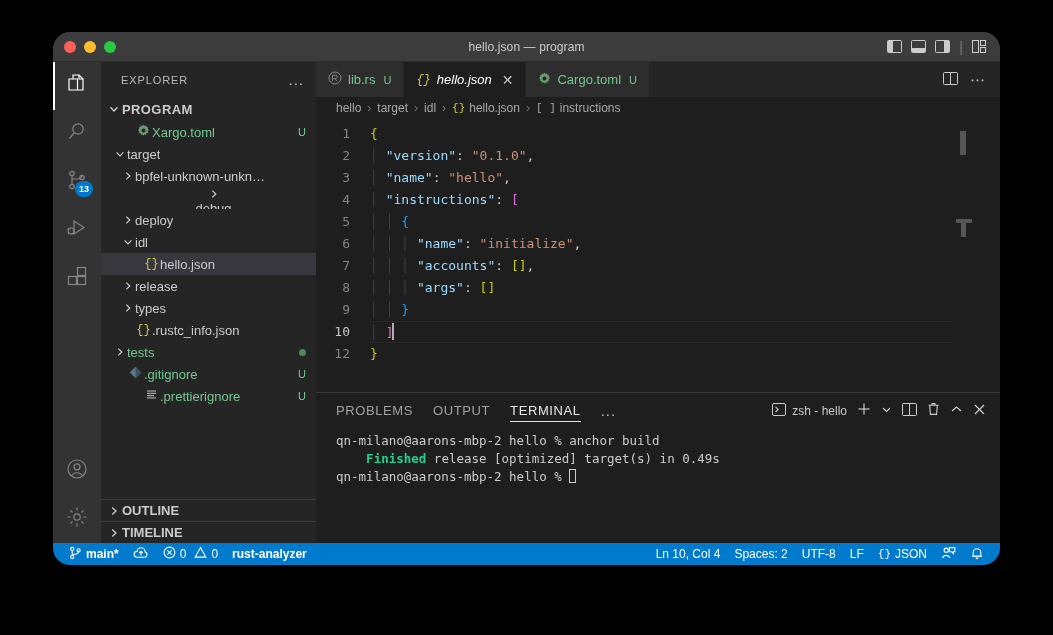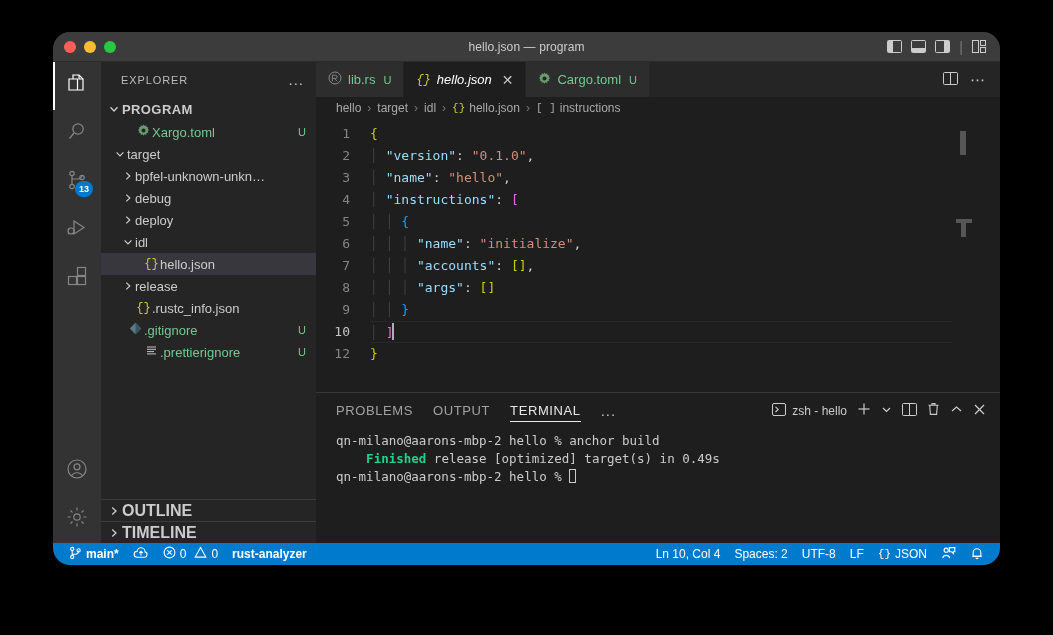--- a/index.html
+++ b/index.html
@@ -108,21 +108,21 @@
   .row .chev { width: 14px; flex: 0 0 14px; display:flex; align-items:center; justify-content:center; color:#cccccc; }
   .row .ficon { width: 17px; flex: 0 0 17px; display: flex; align-items: center; justify-content: center; }
   .row .label { overflow: hidden; text-overflow: ellipsis; }
   .row .trail { margin-left: auto; font-size: 11px; padding-left: 8px; }
   .green { color: #73c991; }
   .dot-green { width: 7px; height: 7px; border-radius: 50%; background: #587c0c; background:#4e8a52; display:block; }
   .json-brace { color: #cbcb41; font-size: 12px; font-family: "Liberation Mono", monospace; }
   .bottom-sections { flex: 0 0 auto; }
   .bsec {
     height: 22px; display: flex; align-items: center;
-    font-size: 16px; font-weight: bold; color: #cccccc;
+    font-size: 13px; font-weight: bold; color: #cccccc;
     padding-left: 5px; border-top: 1px solid #3c3c3c;
   }
 
   
   .editor-area { flex: 1; display: flex; flex-direction: column; min-width: 0; background:#1e1e1e; }
   .tabbar { height: 35px; background: #252526; display: flex; align-items: stretch; flex: 0 0 35px; }
   .tab {
     display: flex; align-items: center; gap: 6px;
     padding: 0 12px; font-size: 13px; color: #969696;
     background: #2d2d2d; border-right: 1px solid #252526;
@@ -355,65 +355,84 @@
               <span class="label">target</span>
             </div>
             <div class="row" style="padding-left: 20px;">
               <span class="chev">
                 <svg width="12" height="12" viewBox="0 0 12 12" fill="none" stroke="currentColor" stroke-width="1.2">
                   <path d="M4.3 2.6L7.8 6l-3.5 3.4"></path>
                 </svg>
               </span>
               <span class="label">bpfel-unknown-unkn…</span>
             </div>
+            <div class="row" style="padding-left: 20px; flex-direction: column;">
+              <span class="chev">
+                <svg width="12" height="12" viewBox="0 0 12 12" fill="none" stroke="currentColor" stroke-width="1.2">
+                  <path d="M4.3 2.6L7.8 6l-3.5 3.4"></path>
+                </svg>
+              </span>
+              <span class="label">debug</span>
+            </div>
             <div class="row" style="padding-left: 20px;">
               <span class="chev">
                 <svg width="12" height="12" viewBox="0 0 12 12" fill="none" stroke="currentColor" stroke-width="1.2">
                   <path d="M4.3 2.6L7.8 6l-3.5 3.4"></path>
                 </svg>
               </span>
-              <span class="label">debug</span>
+              <span class="label">deploy</span>
+            </div>
+            <div class="row" style="padding-left: 20px;">
+              <span class="chev">
+                <svg width="12" height="12" viewBox="0 0 12 12" fill="none" stroke="currentColor" stroke-width="1.2">
+                  <path d="M2.6 4.3L6 7.8l3.4-3.5"></path>
+                </svg>
+              </span>
+              <span class="label">idl</span>
+            </div>
+            <div class="row selected" style="padding-left: 28px;">
+              <span class="chev"></span>
+              <span class="ficon">
+                <span class="json-brace">{}</span>
+              </span>
+              <span class="label">hello.json</span>
             </div>
             <div class="row" style="padding-left: 20px;">
               <span class="chev">
                 <svg width="12" height="12" viewBox="0 0 12 12" fill="none" stroke="currentColor" stroke-width="1.2">
                   <path d="M4.3 2.6L7.8 6l-3.5 3.4"></path>
                 </svg>
               </span>
-              <span class="label">deploy</span>
-            </div>
-            <div class="row" style="padding-left: 20px;">
-              <span class="chev">
-                <svg width="12" height="12" viewBox="0 0 12 12" fill="none" stroke="currentColor" stroke-width="1.2">
-                  <path d="M2.6 4.3L6 7.8l3.4-3.5"></path>
-                </svg>
-              </span>
-              <span class="label">idl</span>
-            </div>
-            <div class="row selected" style="padding-left: 28px;">
-              <span class="chev"></span>
-              <span class="ficon">
-                <span class="json-brace">{}</span>
-              </span>
-              <span class="label">hello.json</span>
+              <span class="label">release</span>
             </div>
             <div class="row" style="padding-left: 20px;">
               <span class="chev">
                 <svg width="12" height="12" viewBox="0 0 12 12" fill="none" stroke="currentColor" stroke-width="1.2">
                   <path d="M4.3 2.6L7.8 6l-3.5 3.4"></path>
                 </svg>
               </span>
-              <span class="label">release</span>
+              <span class="label">types</span>
             </div>
             <div class="row" style="padding-left: 20px;">
               <span class="chev"></span>
               <span class="ficon">
                 <span class="json-brace">{}</span>
               </span>
               <span class="label">.rustc_info.json</span>
+            </div>
+            <div class="row" style="padding-left: 12px;">
+              <span class="chev">
+                <svg width="12" height="12" viewBox="0 0 12 12" fill="none" stroke="currentColor" stroke-width="1.2">
+                  <path d="M4.3 2.6L7.8 6l-3.5 3.4"></path>
+                </svg>
+              </span>
+              <span class="label green">tests</span>
+              <span class="trail">
+                <span class="dot-green"></span>
+              </span>
             </div>
             <div class="row" style="padding-left: 12px;">
               <span class="chev"></span>
               <span class="ficon">
                 <span><svg width="13" height="13" viewBox="0 0 13 13">
                     <path d="M6.5 0.8l5.7 5.7-5.7 5.7-5.7-5.7z" fill="#5a7a86"></path>
                     <path d="M6.5 0.8l5.7 5.7-5.7 5.7z" fill="#3b5560"></path>
                   </svg></span>
               </span>
               <span class="label green">.gitignore</span>

